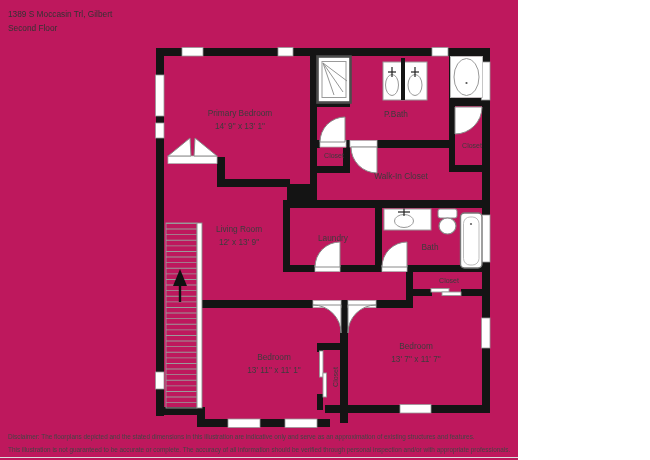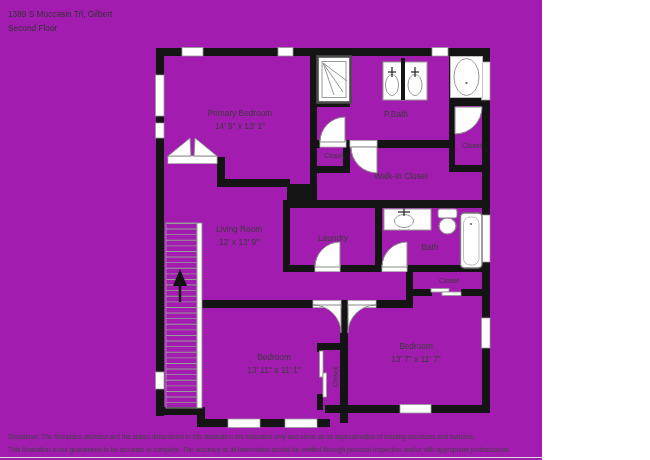--- a/index.html
+++ b/index.html
@@ -1,17 +1,17 @@
 <!DOCTYPE html>
 <html><head>
 <meta charset="utf-8">
 <style>
   html,body{margin:0;padding:0;background:#fff;}
-  .page{position:relative;width:518px;height:460px;background:#a21caf;overflow:hidden;
-        font-family:"Liberation Sans",sans-serif;padding-left:24px;}
+  .page{position:relative;width:518px;height:460px;background:#be185d;overflow:hidden;
+        font-family:"Liberation Sans",sans-serif;}
   svg{position:absolute;left:0;top:0;}
   text{fill:#3c3c3c;}
   .hdr{font-size:8.3px;fill:#333;}
   .room{font-size:8.3px;text-anchor:middle;}
   .small{font-size:7px;text-anchor:middle;}
   .disc{font-size:6.4px;fill:#444;}
   .wall{fill:#141414;}
   .win{fill:#ffffff;stroke:#9a9a9a;stroke-width:0.8;}
   .sill{fill:#ffffff;stroke:#b3b3b3;stroke-width:0.8;}
   .leaf{fill:#ffffff;stroke:#8a8a8a;stroke-width:1;}

